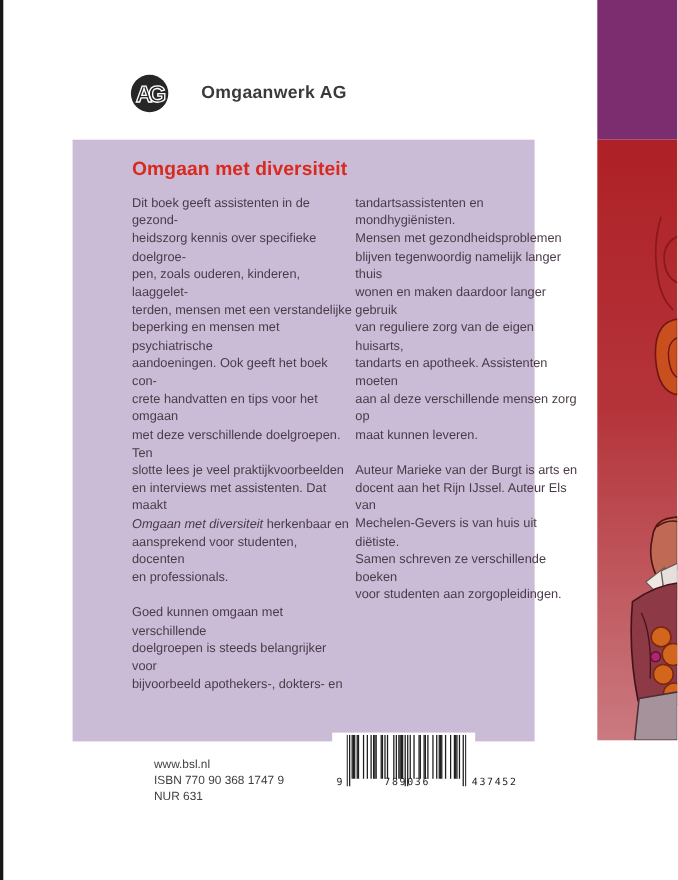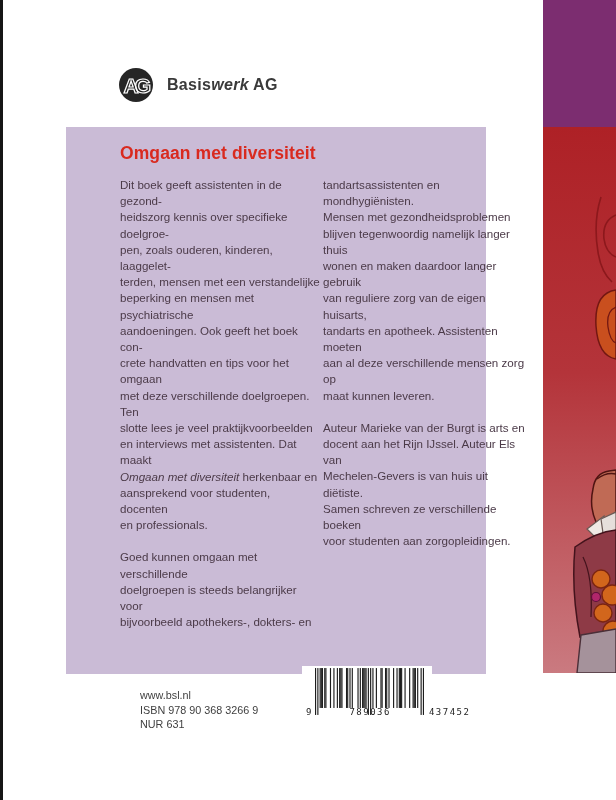--- a/index.html
+++ b/index.html
@@ -8,26 +8,26 @@
     width:616px;height:800px;
     background:#ffffff;
     overflow:hidden;
     font-family:"Liberation Sans","DejaVu Sans",sans-serif;
   }
   .spine-edge{
     position:absolute;left:0;top:0;width:3px;height:800px;
     background:#161616;
   }
   
-  .brand{position:absolute;left:117px;top:66px;display:flex;align-items:center;gap:12px;}
+  .brand{position:absolute;left:117px;top:66px;display:flex;align-items:center;gap:28px;}
   .brand svg{display:block;}
   .wordmark{
     font-size:16px;font-weight:700;color:#3a3a3a;letter-spacing:.3px;
   }
-  .wordmark .it{font-style:italic;}
+  .wordmark .it{}
   
   .panel{
     position:absolute;left:66px;top:127px;width:420px;height:547px;
     background:var(--panel-bg,#cabbd6);
   }
   .panel-title{
     position:absolute;left:54px;top:16px;
     font-size:17.5px;font-weight:700;color:var(--title-red,#d92a1f);
     letter-spacing:.1px;
   }
@@ -76,21 +76,21 @@
 
 <div class="page">
 
   <div class="spine-edge"></div>
 
   <div class="brand">
     <svg width="38" height="38" viewBox="0 0 38 38">
       <circle cx="19" cy="19" r="17" fill="#262626"></circle>
       <text x="6.5" y="26.5" font-size="21" font-weight="700" letter-spacing="-4" fill="none" stroke="#ffffff" stroke-width="1.2">AG</text>
     </svg>
-    <div class="wordmark"><span>Basis</span><span class="it">werk</span><span> AG</span></div>
+    <div class="wordmark"><span>Omgaan</span><span class="it">werk</span><span> AG</span></div>
   </div>
 
   <div class="panel">
     <div class="panel-title">Omgaan met diversiteit</div>
 
     <div class="col col-2">
       <div class="para">tandartsassistenten en mondhygiënisten.
 Mensen met gezondheidsproblemen
 blijven tegenwoordig namelijk langer thuis
 wonen en maken daardoor langer gebruik
@@ -152,21 +152,21 @@
       <circle cx="63" cy="519" r="8" fill="#d2661c" stroke="#7c2510" stroke-width="1.4"></circle>
 
       <circle cx="53" cy="470" r="4.5" fill="#b0266b" stroke="#5e0f3a" stroke-width="1.2"></circle>
 
       <path d="M38 508 l35 -6 l0 44 l-39 0 Z" fill="#a5929b" stroke="#4a2f38" stroke-width="1.4"></path>
     </svg>
   </div>
 
   <div class="footer-info">
     <div>www.bsl.nl</div>
-    <div>ISBN 978 90 368 3266 9</div>
+    <div>ISBN 770 90 368 1747 9</div>
     <div>NUR 631</div>
   </div>
 
   <div class="barcode">
     <svg width="109" height="47" viewBox="0 0 109.25 47">
         <rect x="0.00" y="0" width="1.15" height="47"></rect>
         <rect x="2.30" y="0" width="1.15" height="47"></rect>
         <rect x="4.60" y="0" width="1.15" height="40"></rect>
         <rect x="5.75" y="0" width="1.15" height="40"></rect>
         <rect x="6.90" y="0" width="1.15" height="40"></rect>

